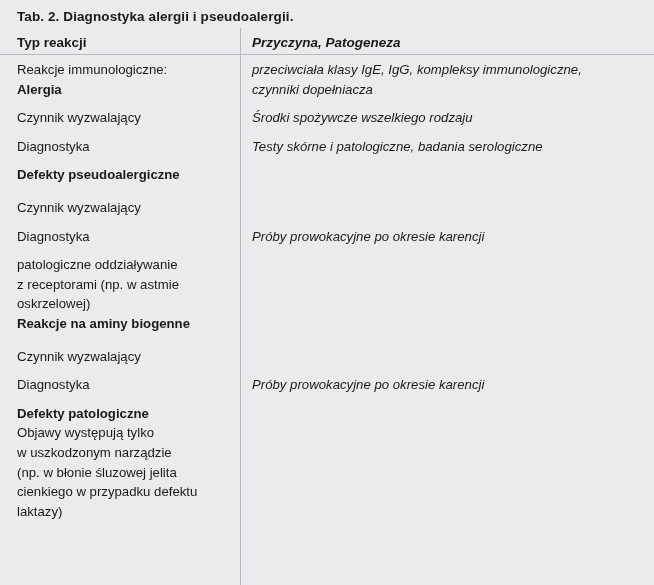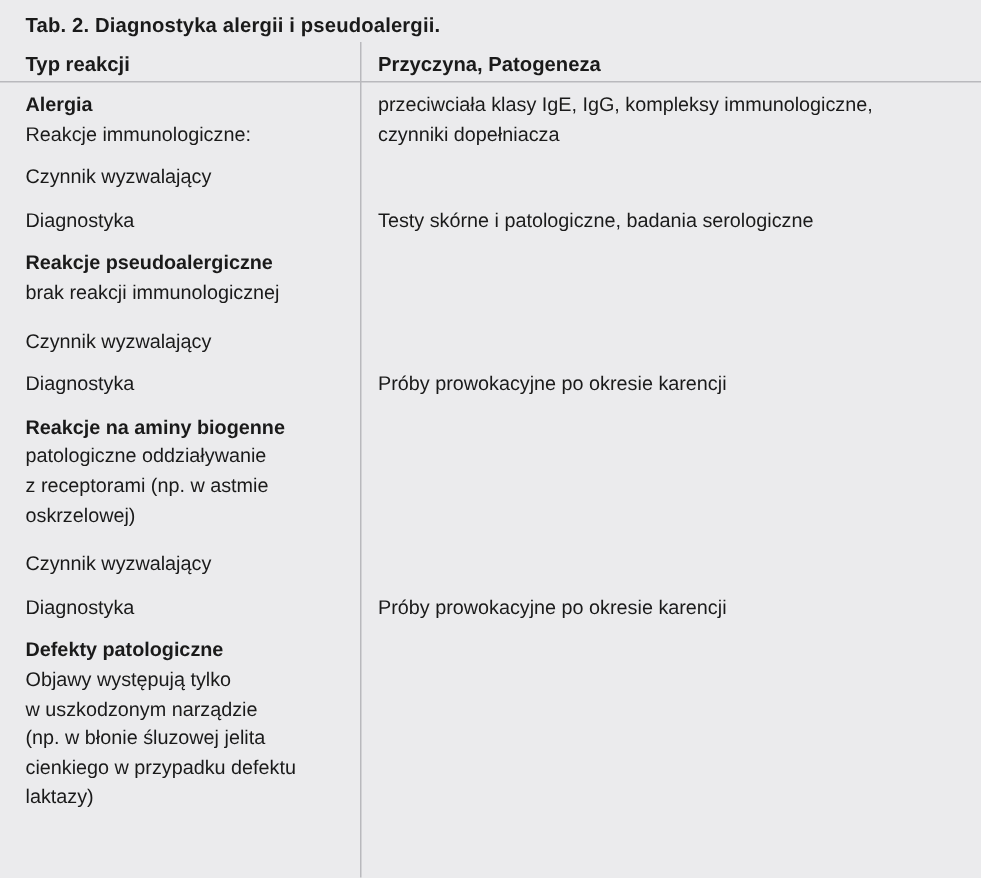--- a/index.html
+++ b/index.html
@@ -51,20 +51,21 @@
     width: 224px;
     flex: 0 0 224px;
     box-sizing: border-box;
     padding-right: 8px;
   }
 
   .cell-cause {
     flex: 1 1 auto;
     box-sizing: border-box;
     padding-left: 11px;
+    font-style: italic;
   }
 
   
   #header-row {
     position: relative;
     height: 23px;
   }
   #header-row .cell-type,
   #header-row .cell-cause {
     font-size: 13.5px;
@@ -144,51 +145,53 @@
     <div id="header-row" class="table-row">
       <div class="cell-type">Typ reakcji</div>
       <div class="cell-cause">Przyczyna, Patogeneza</div>
     </div>
   </div>
 
   <div id="table-body">
 
     <div class="body-row">
       <div class="cell-type">
+        <div class="label-block label-sub">Reakcje immunologiczne:</div>
         <div class="label-block label-strong">Alergia</div>
-        <div class="label-block label-sub">Reakcje immunologiczne:</div>
       </div>
       <div class="cell-cause">
         <div class="value-block">przeciwciała klasy IgE, IgG, kompleksy immunologiczne,
 czynniki dopełniacza</div>
       </div>
     </div>
     <div class="spacer-m"></div>
 
     <div class="body-row">
       <div class="cell-type">
         <div class="label-block label-sub">Czynnik wyzwalający</div>
       </div>
+      <div class="cell-cause">
+        <div class="value-block">Środki spożywcze wszelkiego rodzaju</div>
+      </div>
     </div>
     <div class="spacer-m"></div>
 
     <div class="body-row">
       <div class="cell-type">
         <div class="label-block label-sub">Diagnostyka</div>
       </div>
       <div class="cell-cause">
         <div class="value-block">Testy skórne i patologiczne, badania serologiczne</div>
       </div>
     </div>
     <div class="spacer-m"></div>
 
     <div class="body-row">
       <div class="cell-type">
-        <div class="label-block label-strong">Reakcje pseudoalergiczne</div>
-        <div class="label-block label-sub">brak reakcji immunologicznej</div>
+        <div class="label-block label-strong">Defekty pseudoalergiczne</div>
       </div>
       <div class="cell-cause">
         <div class="value-block"></div>
       </div>
     </div>
     <div class="spacer-l"></div>
 
     <div class="body-row">
       <div class="cell-type">
         <div class="label-block label-sub">Czynnik wyzwalający</div>
@@ -201,24 +204,24 @@
         <div class="label-block label-sub">Diagnostyka</div>
       </div>
       <div class="cell-cause">
         <div class="value-block">Próby prowokacyjne po okresie karencji</div>
       </div>
     </div>
     <div class="spacer-m"></div>
 
     <div class="body-row">
       <div class="cell-type">
-        <div class="label-block label-strong">Reakcje na aminy biogenne</div>
         <div class="label-block label-sub">patologiczne oddziaływanie
 z receptorami (np. w astmie
 oskrzelowej)</div>
+        <div class="label-block label-strong">Reakcje na aminy biogenne</div>
       </div>
       <div class="cell-cause">
         <div class="value-block"></div>
       </div>
     </div>
     <div class="spacer-l"></div>
 
     <div class="body-row">
       <div class="cell-type">
         <div class="label-block label-sub">Czynnik wyzwalający</div>

